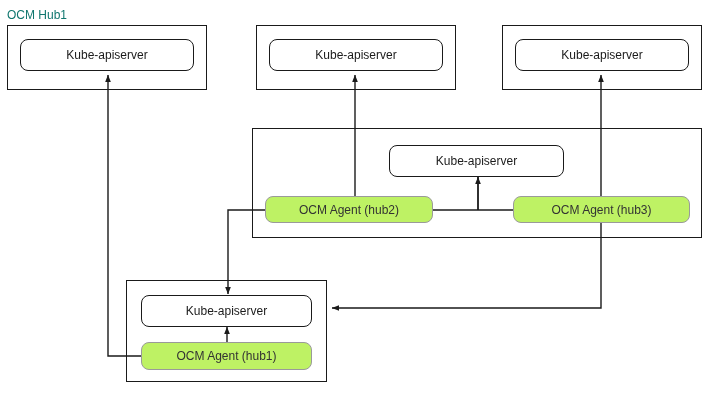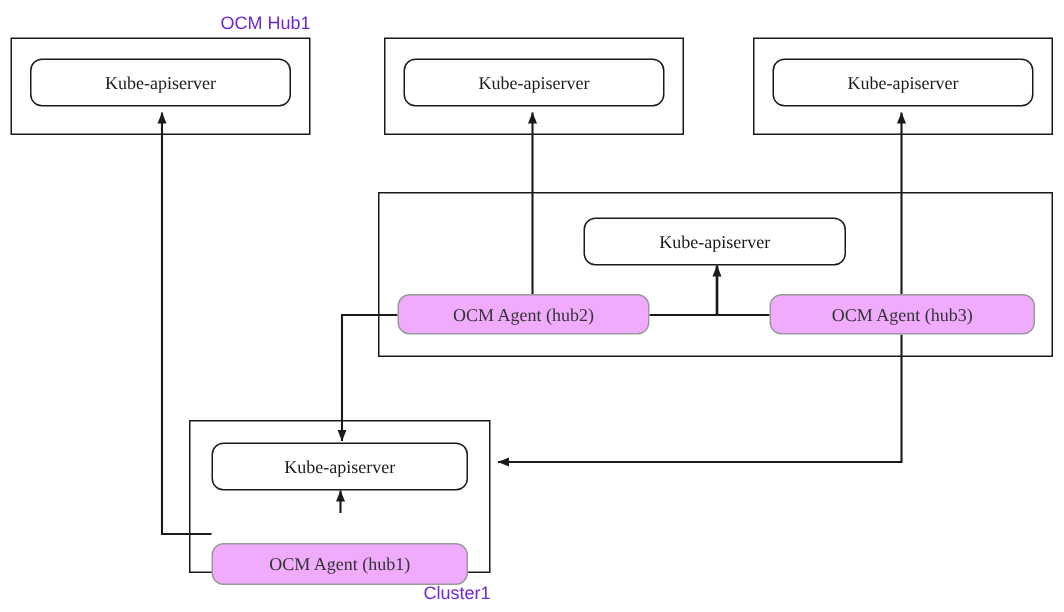--- a/index.html
+++ b/index.html
@@ -28,45 +28,44 @@
     pointer-events: none;
   }
   .group-box {
     position: absolute;
     box-sizing: border-box;
     border: 1.4px solid #1a1a1a;
     background: transparent;
   }
   .group-label {
     position: absolute;
-    text-align: right;
+    text-align: left;
     font-size: 12px;
-    color: #6d28d9;
+    color: #0f766e;
     line-height: 14px;
     white-space: nowrap;
   }
   .node {
     position: absolute;
     box-sizing: border-box;
     display: flex;
     align-items: center;
     justify-content: center;
     font-size: 12px;
     line-height: 14px;
     border-radius: 8px;
     white-space: nowrap;
-    font-family: Liberation Serif, serif;
   }
   .node.apiserver {
     background: #ffffff;
     border: 1.4px solid #1a1a1a;
     color: #1a1a1a;
   }
   .node.agent {
-    background: #f0abfc;
+    background: #bef264;
     border: 1.4px solid #9a9a9a;
     color: #333333;
   }
 </style>
 </head>
 <body>
 
 <div id="canvas">
 
   <svg id="wires" viewBox="0 0 709 408" width="709" height="408">
@@ -101,17 +100,16 @@
 
   <div class="group-box" style="left:502px; top:25px; width:200px; height:65px;"></div>
   <div class="node apiserver" style="left:515px; top:39px; width:174px; height:32px;">Kube-apiserver</div>
 
   <div class="group-box" style="left:252px; top:128px; width:450px; height:110px;"></div>
   <div class="node apiserver" style="left:389px; top:145px; width:175px; height:32px;">Kube-apiserver</div>
   <div class="node agent" style="left:265px; top:196px; width:168px; height:27px;">OCM Agent (hub2)</div>
   <div class="node agent" style="left:513px; top:196px; width:177px; height:27px;">OCM Agent (hub3)</div>
 
   <div class="group-box" style="left:126px; top:280px; width:201px; height:102px;"></div>
-  <div class="group-label" style="left:126px; top:388px; width:201px;">Cluster1</div>
   <div class="node apiserver" style="left:141px; top:295px; width:171px; height:32px;">Kube-apiserver</div>
-  <div class="node agent" style="left:141px; top:342px; width:171px; height:28px;margin-top:20px;">OCM Agent (hub1)</div>
+  <div class="node agent" style="left:141px; top:342px; width:171px; height:28px;">OCM Agent (hub1)</div>
 
 </div>
 
 </body></html>

